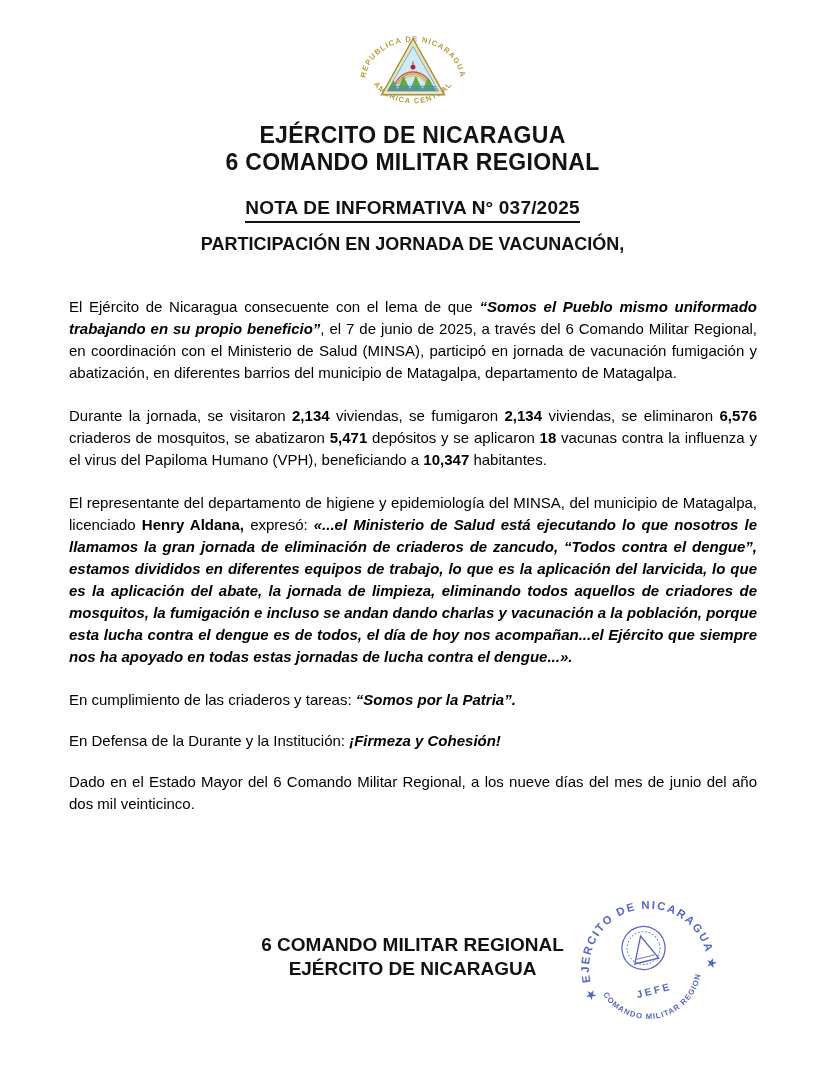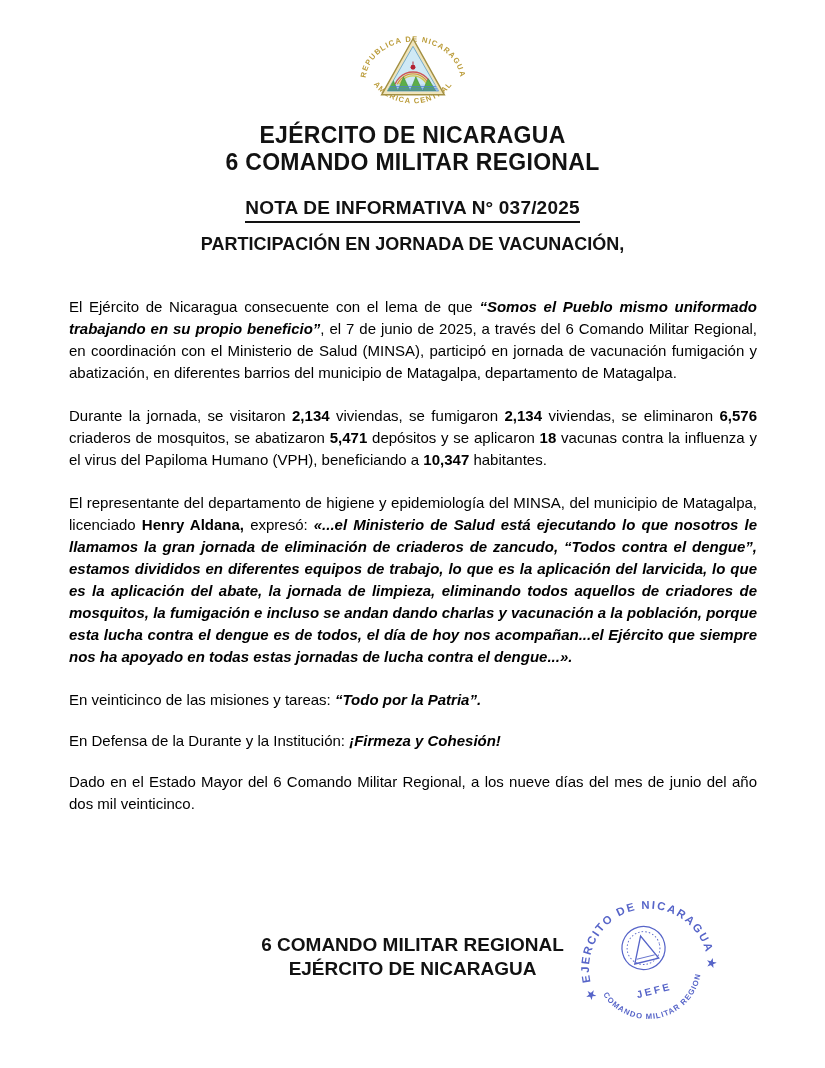--- a/index.html
+++ b/index.html
@@ -97,21 +97,21 @@
   </div>
 
   <div class="subject-title">
     <div>PARTICIPACIÓN EN JORNADA DE VACUNACIÓN,</div>
   </div>
 
   <div class="body-text">
     <p class="gap"><span>El Ejército de Nicaragua consecuente con el lema de que </span><span class="b i">“Somos el Pueblo mismo uniformado trabajando en su propio beneficio”</span><span>, el 7 de junio de 2025, a través del 6 Comando Militar Regional, en coordinación con el Ministerio de Salud (MINSA), participó en jornada de vacunación fumigación y abatización, en diferentes barrios del municipio de Matagalpa, departamento de Matagalpa.</span></p>
     <p class="gap"><span>Durante la jornada, se visitaron </span><span class="b">2,134</span><span> viviendas, se fumigaron </span><span class="b">2,134</span><span> viviendas, se eliminaron </span><span class="b">6,576</span><span> criaderos de mosquitos, se abatizaron </span><span class="b">5,471</span><span> depósitos y se aplicaron </span><span class="b">18</span><span> vacunas contra la influenza y el virus del Papiloma Humano (VPH), beneficiando a </span><span class="b">10,347</span><span> habitantes.</span></p>
     <p class="gap"><span>El representante del departamento de higiene y epidemiología del MINSA, del municipio de Matagalpa, licenciado </span><span class="b">Henry Aldana,</span><span> expresó: </span><span class="b i">«...el Ministerio de Salud está ejecutando lo que nosotros le llamamos la gran jornada de eliminación de criaderos de zancudo, “Todos contra el dengue”, estamos divididos en diferentes equipos de trabajo, lo que es la aplicación del larvicida, lo que es la aplicación del abate, la jornada de limpieza, eliminando todos aquellos de criadores de mosquitos, la fumigación e incluso se andan dando charlas y vacunación a la población, porque esta lucha contra el dengue es de todos, el día de hoy nos acompañan...el Ejército que siempre nos ha apoyado en todas estas jornadas de lucha contra el dengue...».</span></p>
-    <p><span>En veinticinco de las misiones y tareas: </span><span class="b i">“Todo por la Patria”.</span></p>
+    <p><span>En cumplimiento de las criaderos y tareas: </span><span class="b i">“Somos por la Patria”.</span></p>
     <p><span>En Defensa de la Durante y la Institución: </span><span class="b i">¡Firmeza y Cohesión!</span></p>
     <p><span>Dado en el Estado Mayor del 6 Comando Militar Regional, a los nueve días del mes de junio del año dos mil veinticinco.</span></p>
   </div>
 
   <div class="footer-org">
     <div>6 COMANDO MILITAR REGIONAL</div>
     <div>EJÉRCITO DE NICARAGUA</div>
   </div>
 
   <svg class="seal" viewBox="0 0 150 150" aria-hidden="true">

